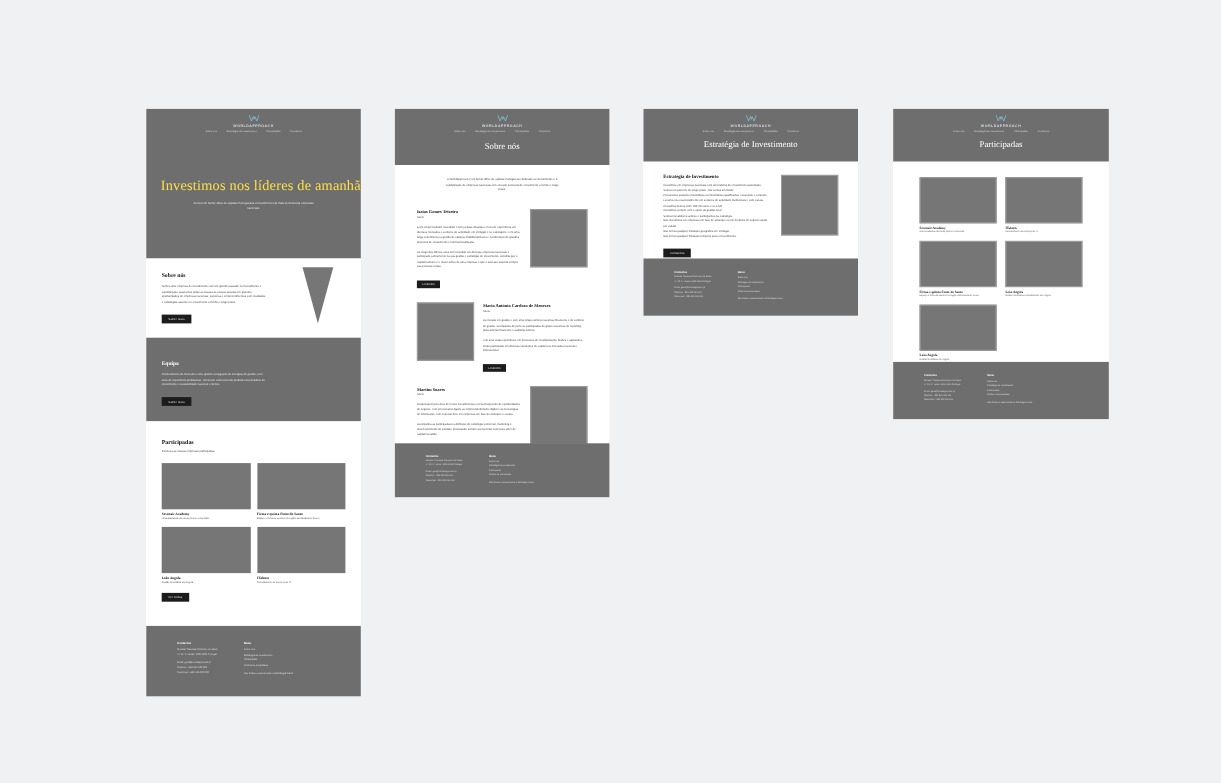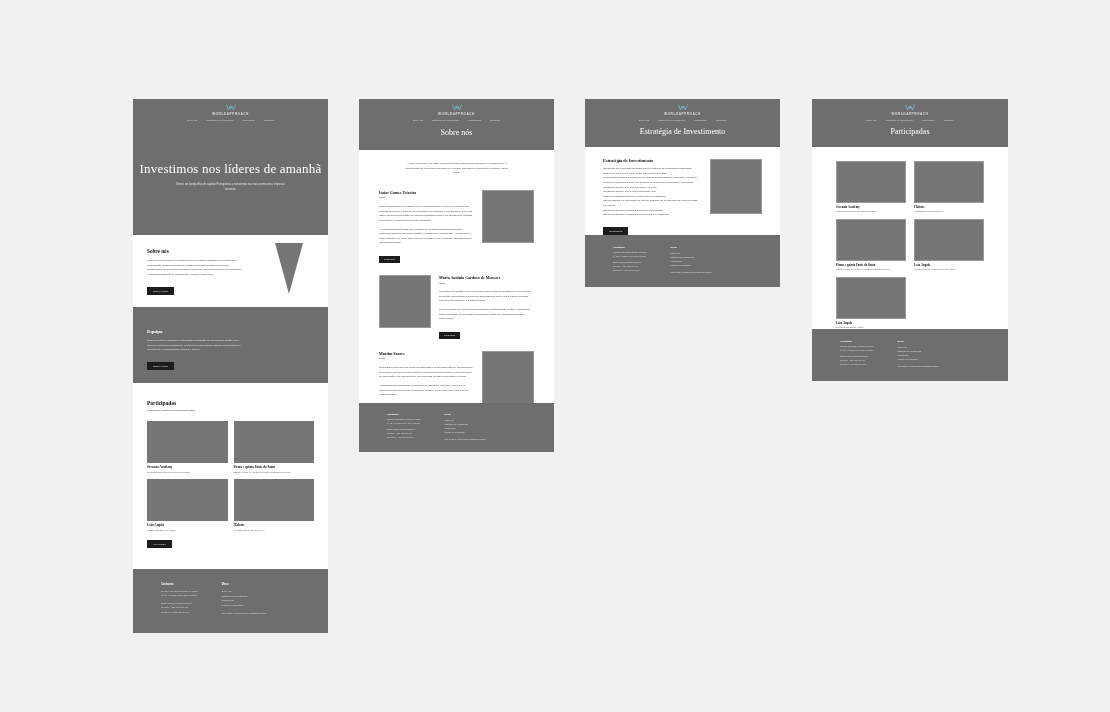--- a/index.html
+++ b/index.html
@@ -28,21 +28,21 @@
   .nav-dot { width:2px; height:2px; background:#cfd4d8; border-radius:50%; margin:1px auto 0; }
 
   .page-title {
     font-family:"Liberation Serif", serif;
     color:#ffffff; text-align:center;
   }
 
   
   .hero-h1 {
     font-family:"Liberation Serif", serif;
-    color:#ffffff; text-align:center; font-size:13px; font-weight:400;
+    color:#fde047; text-align:right; font-size:13px; font-weight:400;
     letter-spacing:.2px;
   }
   .hero-sub {
     color:#dfe3e6; text-align:center; font-size:2.6px; line-height:1.75;
     max-width:118px; margin:6px auto 0;
   }
 
   
   .sec-h {
     font-family:"Liberation Serif", serif;

